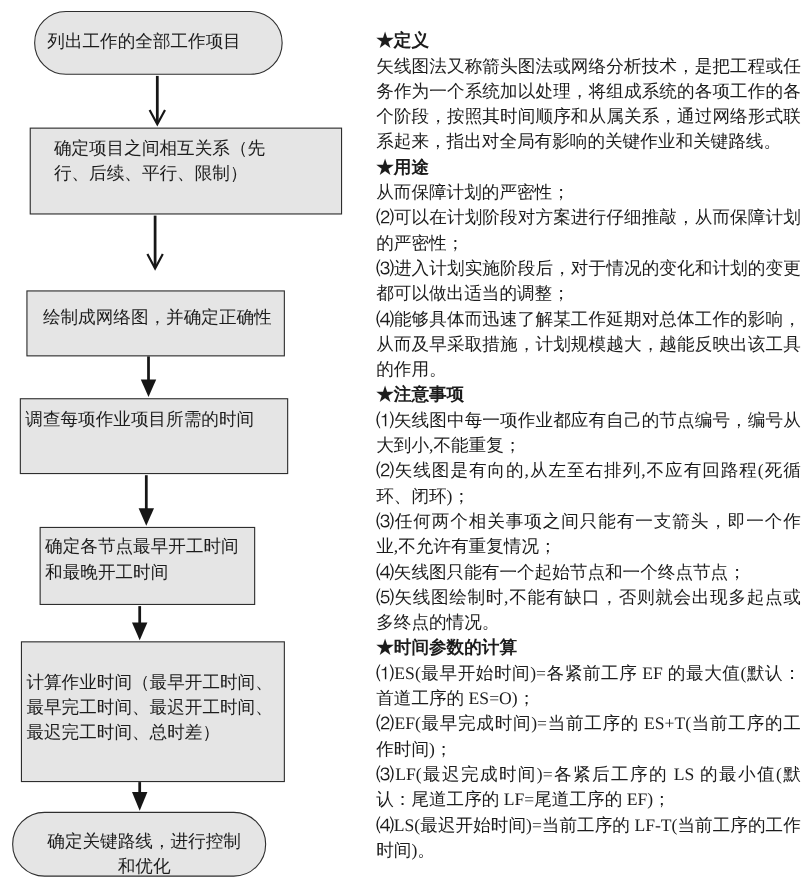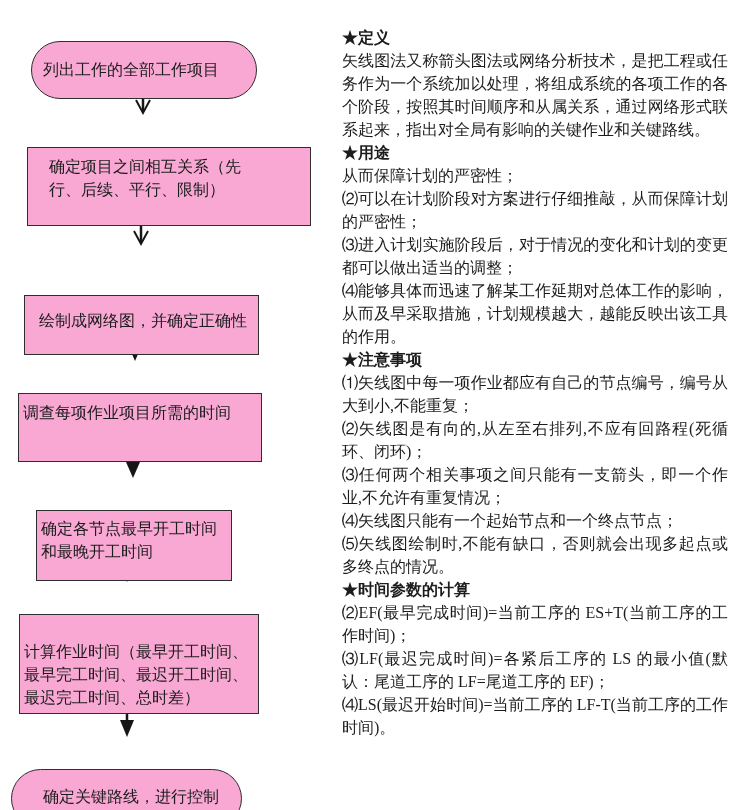--- a/index.html
+++ b/index.html
@@ -22,42 +22,41 @@
     width: 290px; height: 810px;
   }
   .arrows-svg {
     position: absolute;
     left: 0; top: 0;
   }
   .shape {
     position: absolute;
     box-sizing: border-box;
     border: 1.5px solid #2e2e2e;
-    background: #f9a8d4;
-    margin-top: 31px;
+    background: #e5e5e5;
   }
   .terminator { border-radius: 30px; }
   .process    { border-radius: 0; }
   .shape-text {
     white-space: pre-line;
     font-size: 16px;
     line-height: 23px;
     color: #1c1c1c;
   }
   #s1 { left: 31px;  top: 10px;  width: 226px; height: 58px; }
   #s1 .shape-text { padding: 16px 0 0 11px; }
   #s2 { left: 27px;  top: 116px; width: 284px; height: 79px; }
   #s2 .shape-text { padding: 7px 6px 0 21px; }
   #s3 { left: 24px;  top: 264px; width: 235px; height: 60px; }
   #s3 .shape-text { padding: 13px 0 0 14px; }
   #s4 { left: 18px;  top: 362px; width: 244px; height: 69px; }
   #s4 .shape-text { padding: 7px 0 0 4px; }
   #s5 { left: 36px;  top: 479px; width: 196px; height: 71px; }
   #s5 .shape-text { padding: 6px 0 0 4px; }
-  #s6 { left: 19px;  top: 583px; width: 240px; height: 100px; }
+  #s6 { left: 19px;  top: 583px; width: 240px; height: 128px; }
   #s6 .shape-text { padding: 25px 0 0 4px; }
   #s7 { left: 11px;  top: 738px; width: 231px; height: 59px; text-align: center; }
   #s7 .shape-text { padding: 15px 0 0 9px; }
   
   .right-col {
     position: absolute;
     left: 342px;
     top: 26px;
     width: 386px;
     font-size: 16px;
@@ -152,18 +151,19 @@
     <div class="sec-heading">★注意事项</div>
     <p class="sec-item">⑴矢线图中每一项作业都应有自己的节点编号，编号从大到小,不能重复；</p>
     <p class="sec-item">⑵矢线图是有向的,从左至右排列,不应有回路程(死循环、闭环)；</p>
     <p class="sec-item">⑶任何两个相关事项之间只能有一支箭头，即一个作业,不允许有重复情况；</p>
     <p class="sec-item">⑷矢线图只能有一个起始节点和一个终点节点；</p>
     <p class="sec-item">⑸矢线图绘制时,不能有缺口，否则就会出现多起点或多终点的情况。</p>
   </div>
 
   <div class="section">
     <div class="sec-heading">★时间参数的计算</div>
+    <p class="sec-item">⑴ES(最早开始时间)=各紧前工序 EF 的最大值(默认：首道工序的 ES=O)；</p>
     <p class="sec-item">⑵EF(最早完成时间)=当前工序的 ES+T(当前工序的工作时间)；</p>
     <p class="sec-item">⑶LF(最迟完成时间)=各紧后工序的 LS 的最小值(默认：尾道工序的 LF=尾道工序的 EF)；</p>
     <p class="sec-item">⑷LS(最迟开始时间)=当前工序的 LF-T(当前工序的工作时间)。</p>
   </div>
 
 </div>
 
 </body></html>

